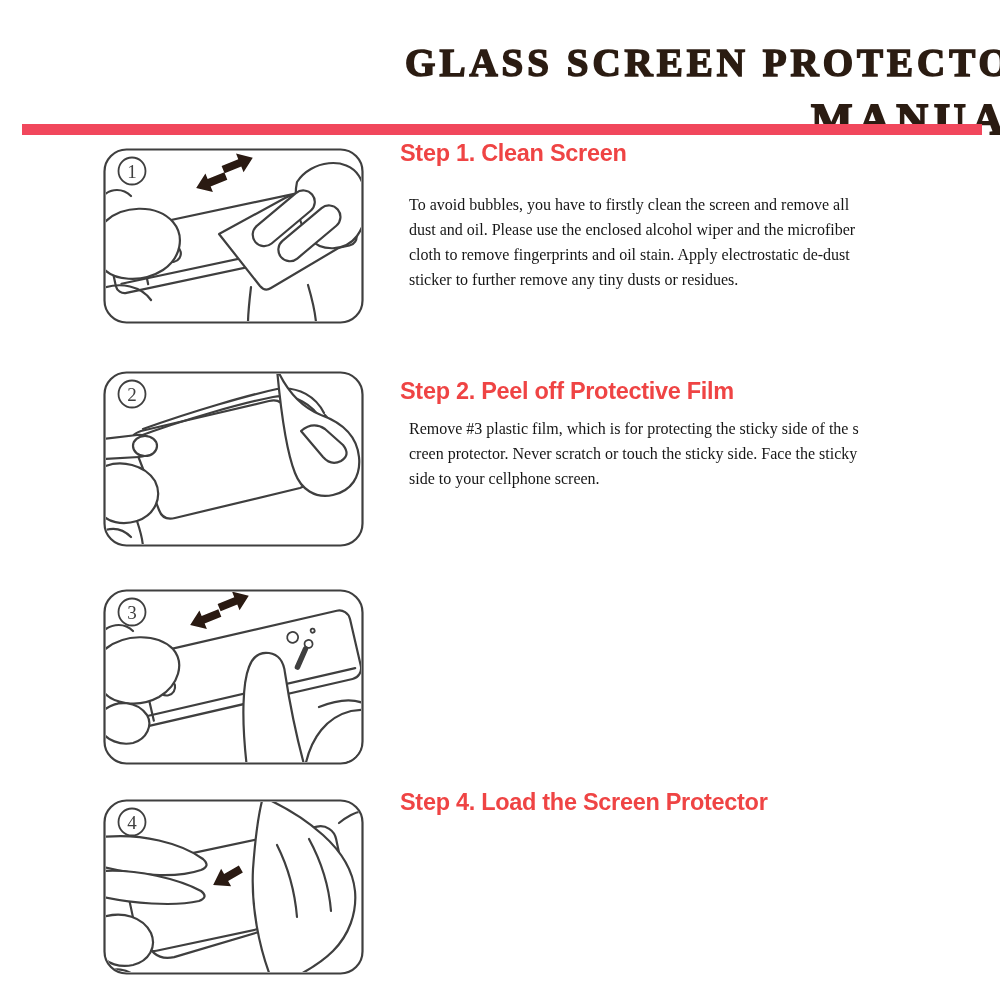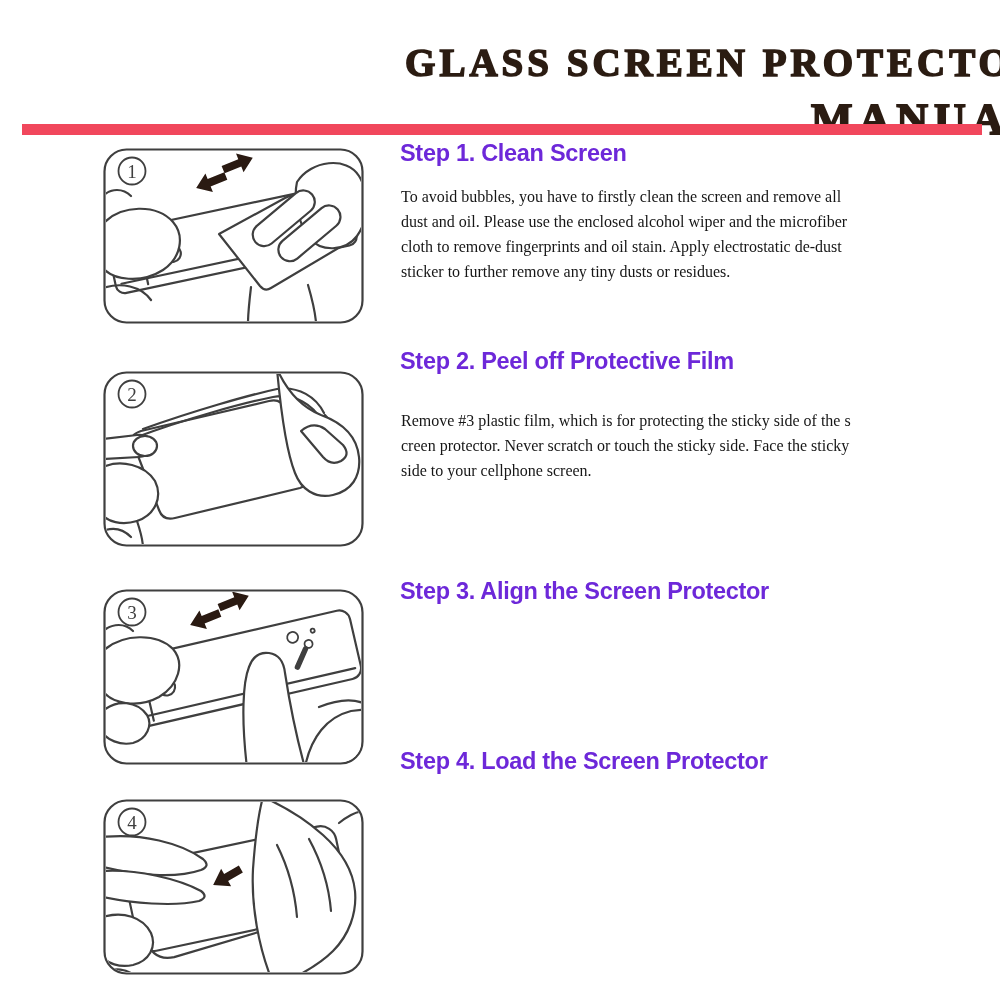--- a/index.html
+++ b/index.html
@@ -16,24 +16,24 @@
 
   .divider{position:absolute;left:22px;top:124px;width:960px;height:11px;background:#f1475c;}
 
   
   .illus{position:absolute;left:101px;width:265px;height:180px;}
   .i1{top:146px}.i2{top:369px}.i3{top:587px}.i4{top:797px}
 
   
   .step-heading{position:absolute;left:400px;width:530px;margin:0;
                 font-family:"Liberation Sans",sans-serif;font-weight:700;
-                font-size:23.5px;letter-spacing:-0.3px;color:#6d28d9;}
-  .h1{top:140px}.h2{top:348px}.h3{top:578px}.h4{top:748px}
-
-  .step-body{position:absolute;left:401px;margin:0;
+                font-size:23.5px;letter-spacing:-0.3px;color:#ef4444;}
+  .h1{top:140px}.h2{top:378px}.h3{top:578px}.h4{top:789px}
+
+  .step-body{position:absolute;left:401px;margin:8px;
              font-family:"Liberation Serif",serif;font-size:16px;line-height:25px;
              color:#161616;white-space:pre;}
   .b1{top:184px}.b2{top:408px}.b3{top:633px}.b4{top:831px}
 
   
   .ln{fill:#ffffff;stroke:#3f3f3f;stroke-width:2.2;stroke-linecap:round;stroke-linejoin:round;}
   .st{fill:none;stroke:#3f3f3f;stroke-width:2.2;stroke-linecap:round;stroke-linejoin:round;}
   .thin{fill:none;stroke:#3f3f3f;stroke-width:1.8;}
   .dk{fill:#2a1a12;stroke:none;}
   .badge{fill:#ffffff;stroke:#3f3f3f;stroke-width:1.8;}
@@ -216,17 +216,16 @@
   <p class="step-body b1">To avoid bubbles, you have to firstly clean the screen and remove all
 dust and oil. Please use the enclosed alcohol wiper and the microfiber
 cloth to remove fingerprints and oil stain. Apply electrostatic de-dust
 sticker to further remove any tiny dusts or residues.</p>
 
   <h2 class="step-heading h2">Step 2. Peel off Protective Film</h2>
   <p class="step-body b2">Remove #3 plastic film, which is for protecting the sticky side of the s
 creen protector. Never scratch or touch the sticky side. Face the sticky
 side to your cellphone screen.</p>
 
-  <h2 class="step-heading h3">Step 3. Align the Screen Protector</h2>
 
   <h2 class="step-heading h4">Step 4. Load the Screen Protector</h2>
 
 </div>
 
 </body></html>

